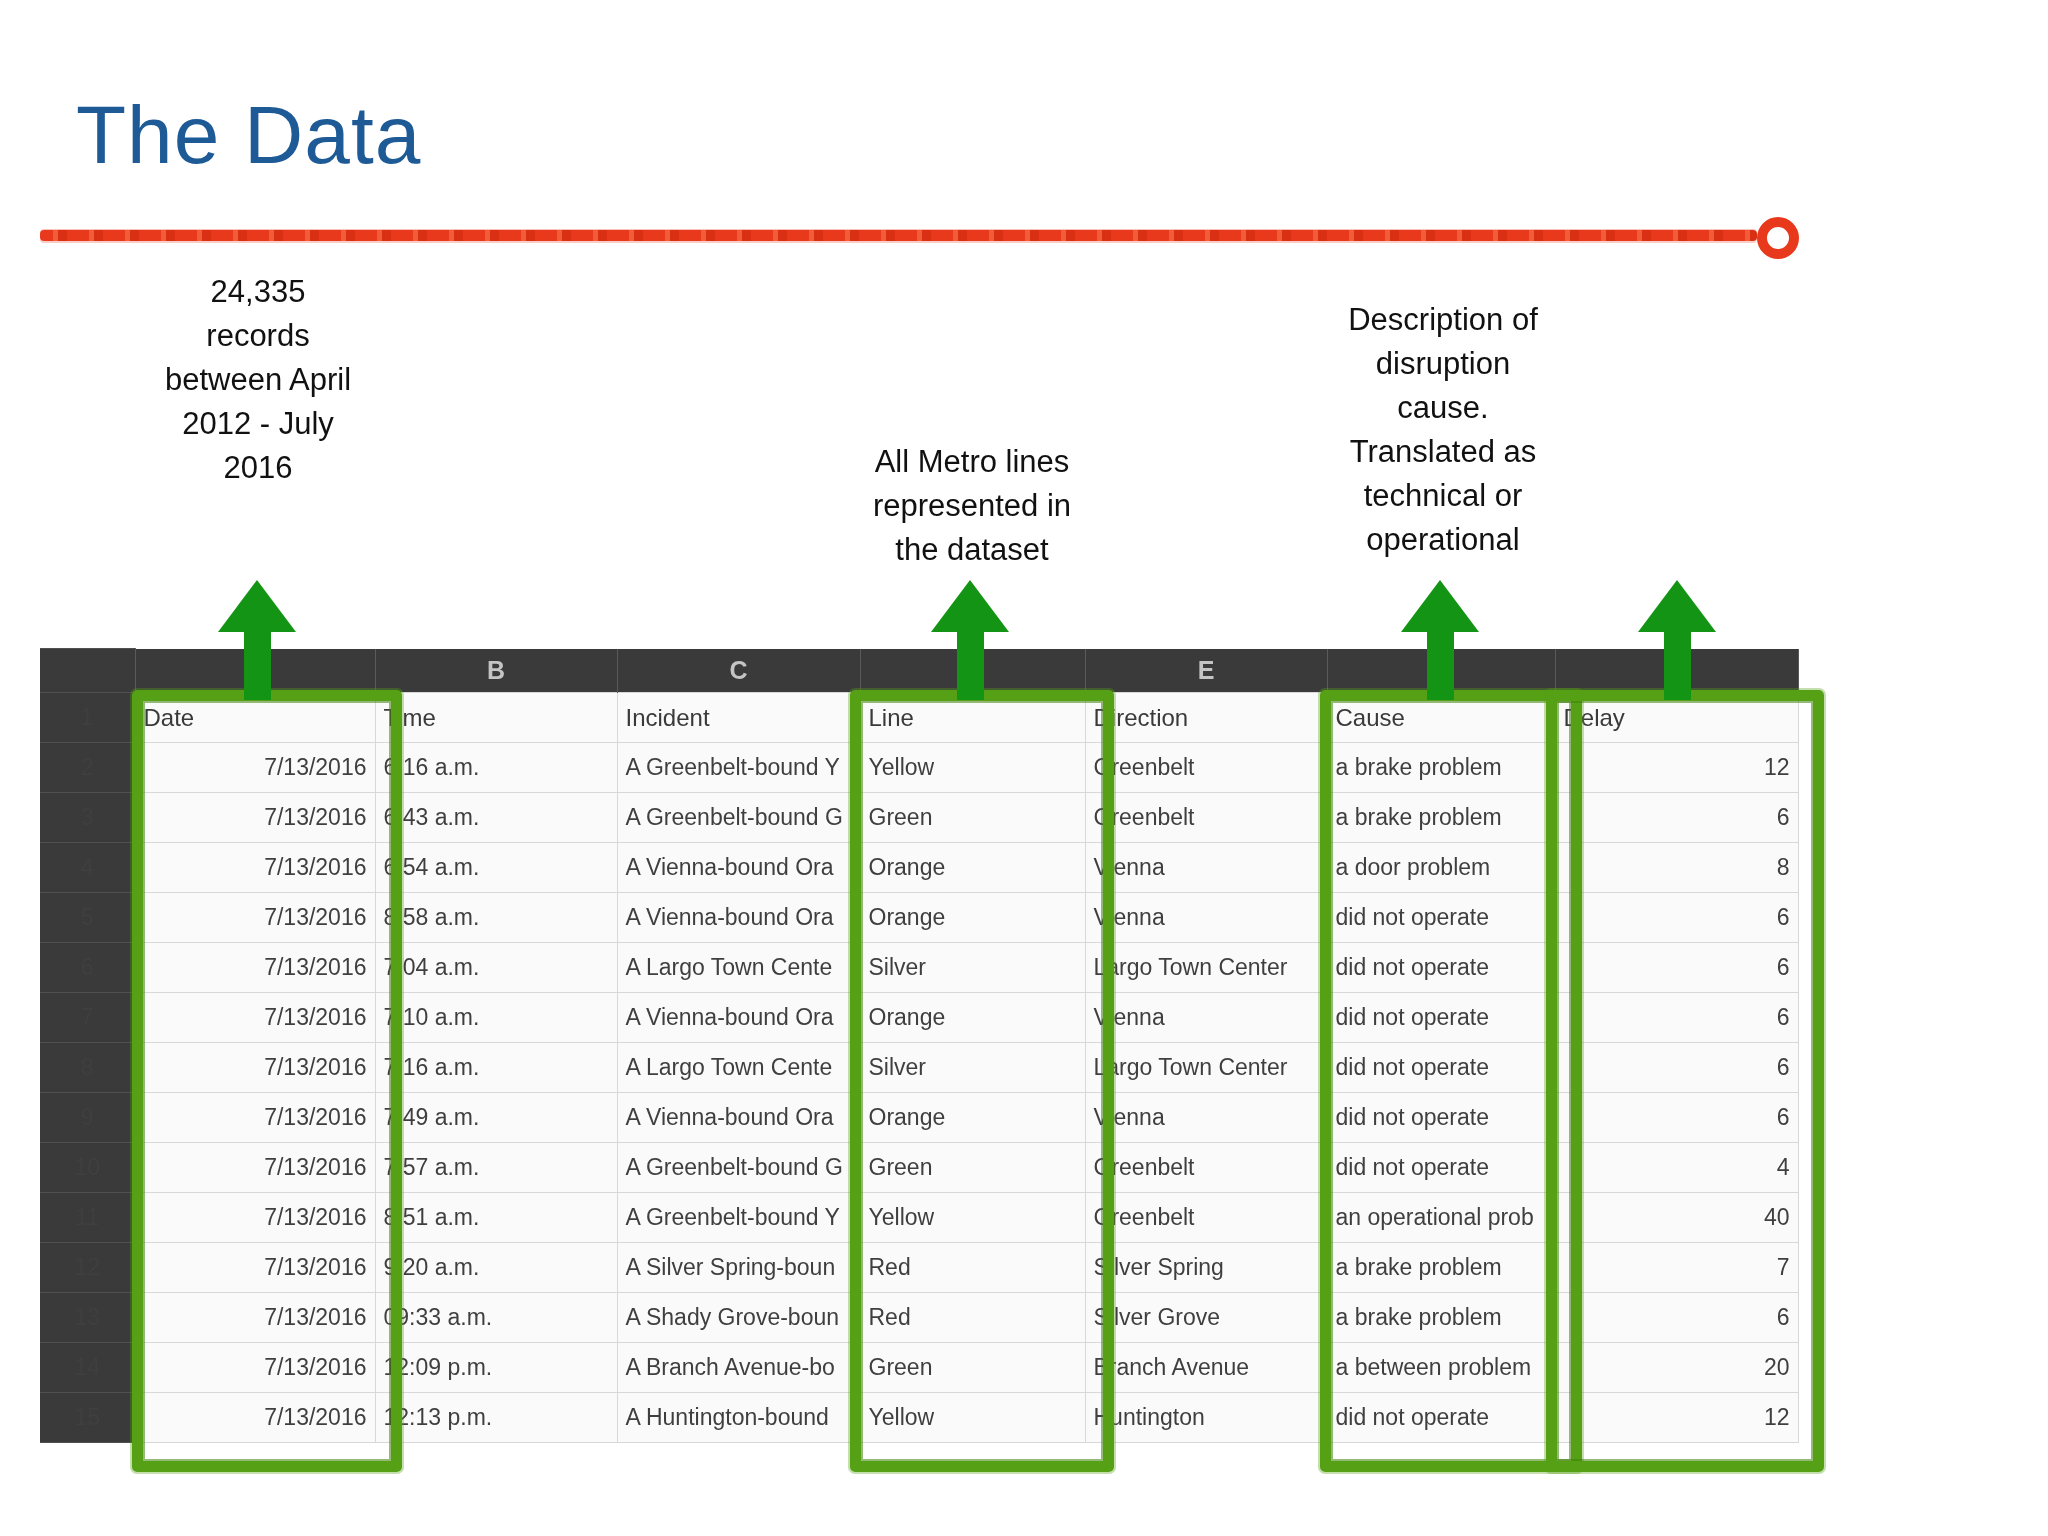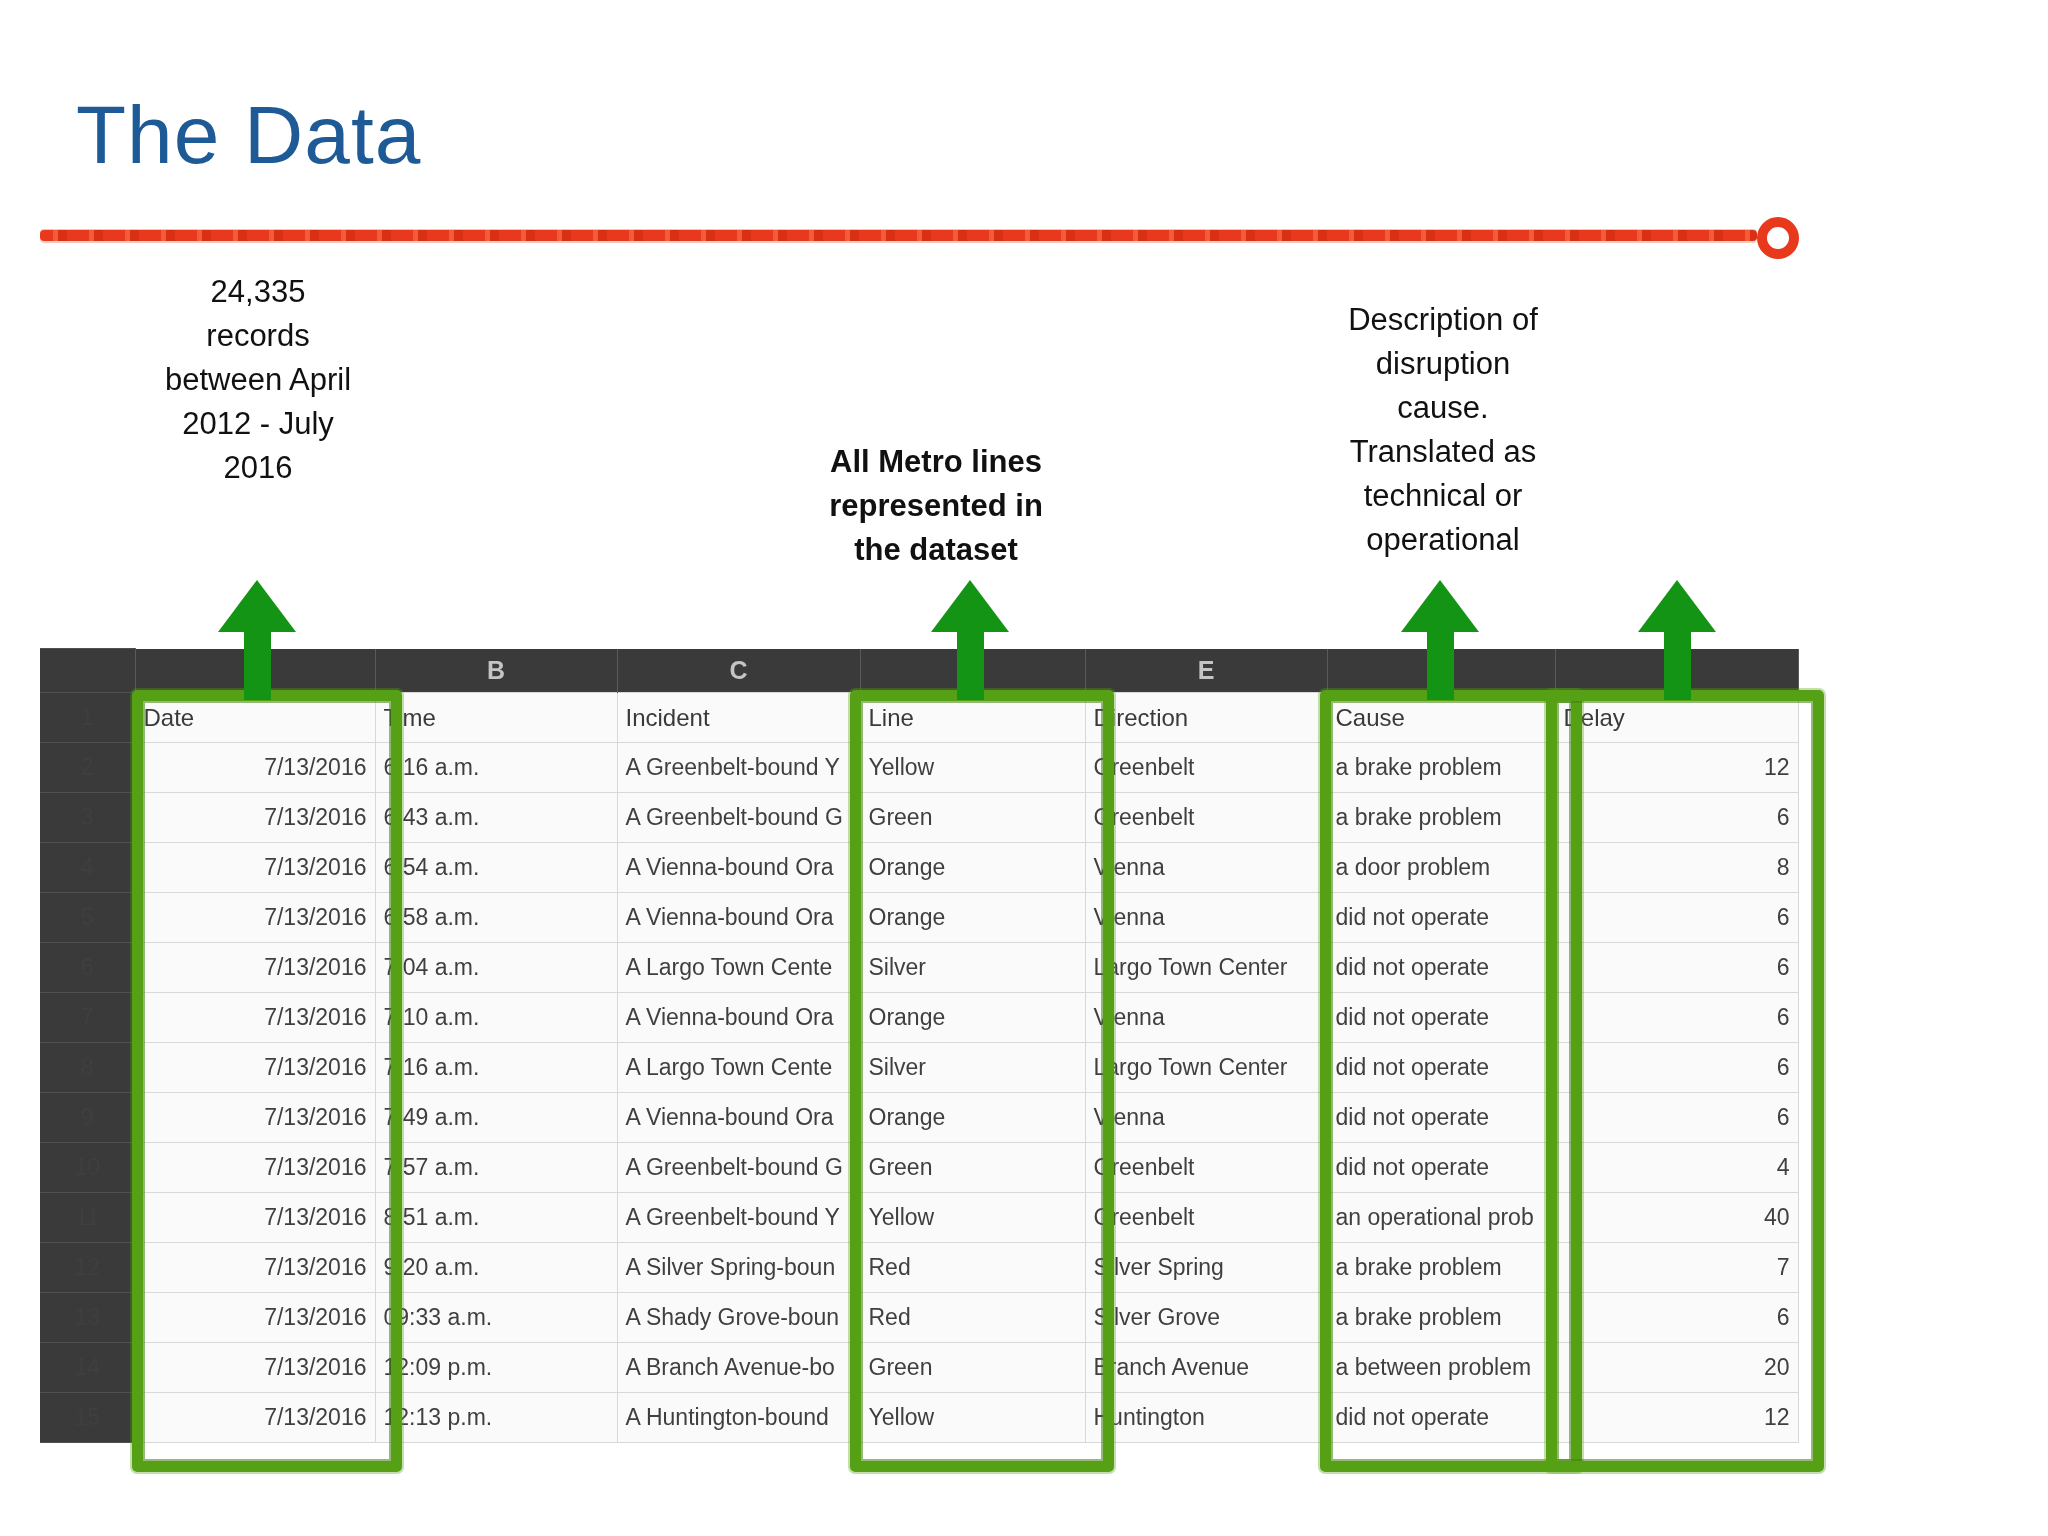--- a/index.html
+++ b/index.html
@@ -26,21 +26,21 @@
     position:absolute; left:1757px; top:217px; width:22px; height:22px;
     border:10px solid #e8391d; border-radius:50%;
   }
 
   
   .annotation {
     position:absolute; text-align:center; white-space:pre-line;
     font-size:31px; line-height:1.42; color:#111111;
   }
   .ann-1 { left:108px; top:270px; width:300px; }
-  .ann-2 { left:786px; top:440px; width:300px;font-weight:bold; }
+  .ann-2 { left:822px; top:440px; width:300px; }
   .ann-3 { left:1293px; top:298px; width:300px; }
   .ann-4 { left:1563px; top:488px; width:240px; }
 
   
   .arrow { position:absolute; top:580px; width:78px; z-index:6; }
   .arrow .head {
     width:0; height:0; margin:0 auto;
     border-left:39px solid transparent; border-right:39px solid transparent;
     border-bottom:52px solid #149414;
   }
@@ -190,21 +190,21 @@
             <td class="cell al-left">6:54 a.m.</td>
             <td class="cell al-left">A Vienna-bound Ora</td>
             <td class="cell al-left">Orange</td>
             <td class="cell al-left">Vienna</td>
             <td class="cell al-left">a door problem</td>
             <td class="cell al-right">8</td>
           </tr>
           <tr class="r">
             <td class="rownum">5</td>
             <td class="cell al-right">7/13/2016</td>
-            <td class="cell al-left">6:58 a.m.</td>
+            <td class="cell al-left">8:58 a.m.</td>
             <td class="cell al-left">A Vienna-bound Ora</td>
             <td class="cell al-left">Orange</td>
             <td class="cell al-left">Vienna</td>
             <td class="cell al-left">did not operate</td>
             <td class="cell al-right">6</td>
           </tr>
           <tr class="r">
             <td class="rownum">6</td>
             <td class="cell al-right">7/13/2016</td>
             <td class="cell al-left">7:04 a.m.</td>

